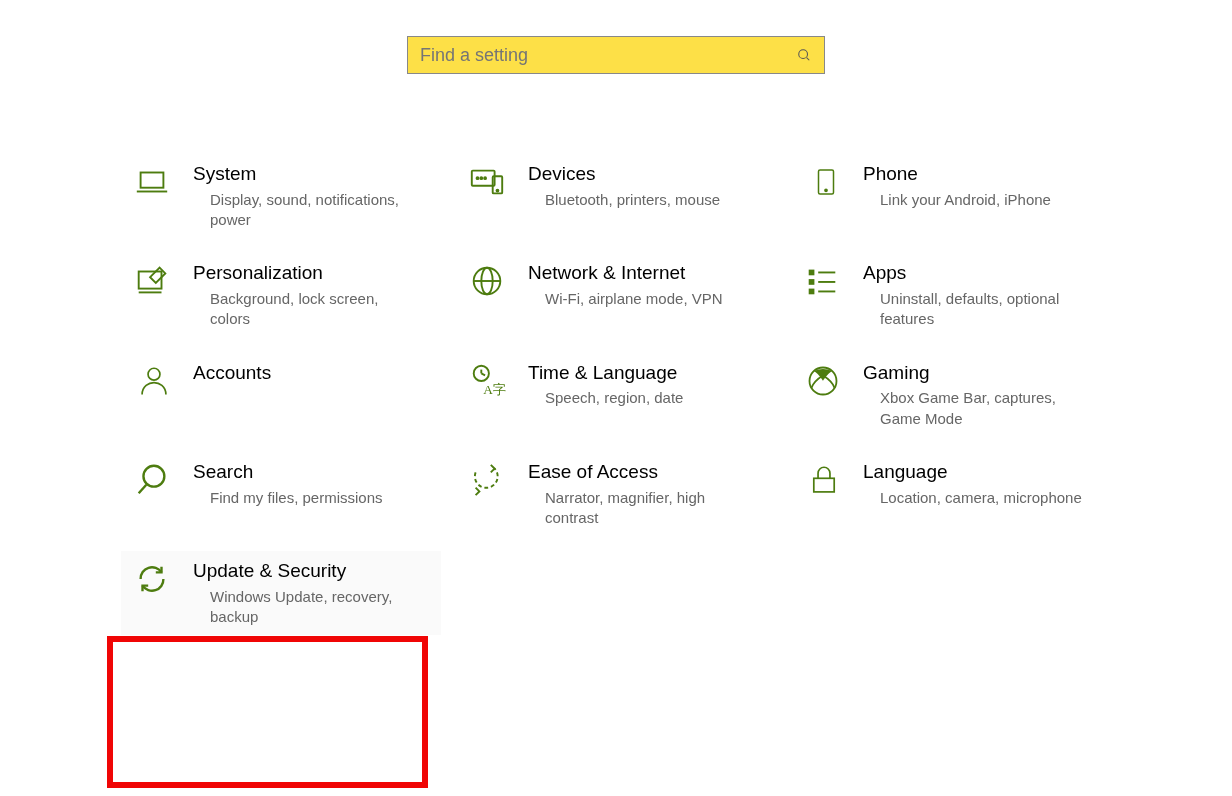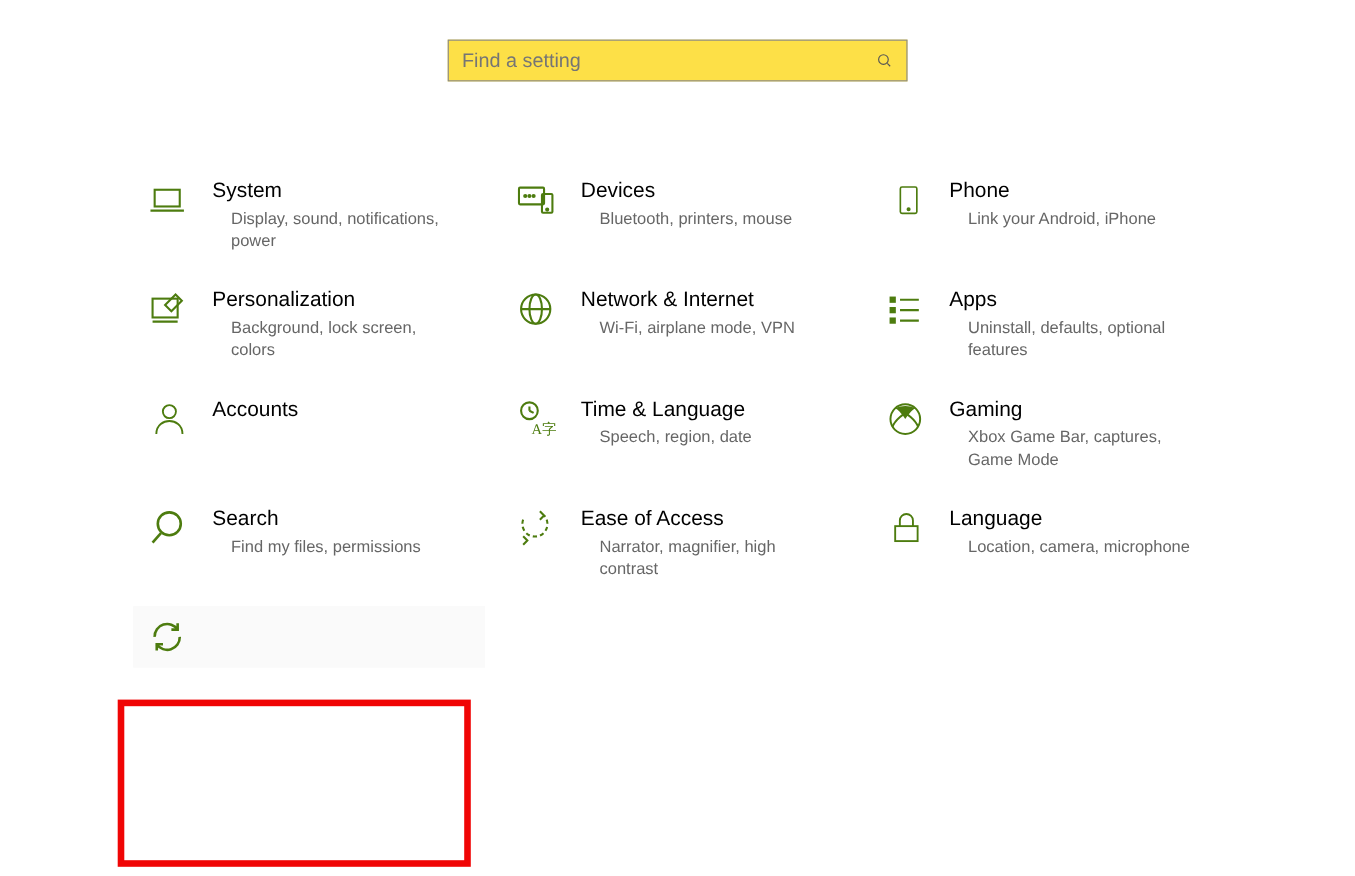--- a/index.html
+++ b/index.html
@@ -236,17 +236,21 @@
 
   <div class="tile" style="background:#fafafa;">
     <div class="icon-col">
       <svg viewBox="0 0 40 40" width="38" height="38" fill="none" stroke="currentColor" stroke-width="2.5">
         <path d="M8 20 A12 12 0 0 1 30 13"></path>
         <polyline points="30,7 30,13 24,13"></polyline>
         <path d="M32 20 A12 12 0 0 1 10 27"></path>
         <polyline points="10,33 10,27 16,27"></polyline>
       </svg>
     </div>
+    <div class="text-col">
+      <div class="title">Update &amp; Security</div>
+      <div class="subtitle">Windows Update, recovery, backup</div>
+    </div>
   </div>
 
 </div>
 
 <div class="highlight-box" style="left:107px;top:636px;width:321px;height:152px;"></div>
 
 </body></html>

